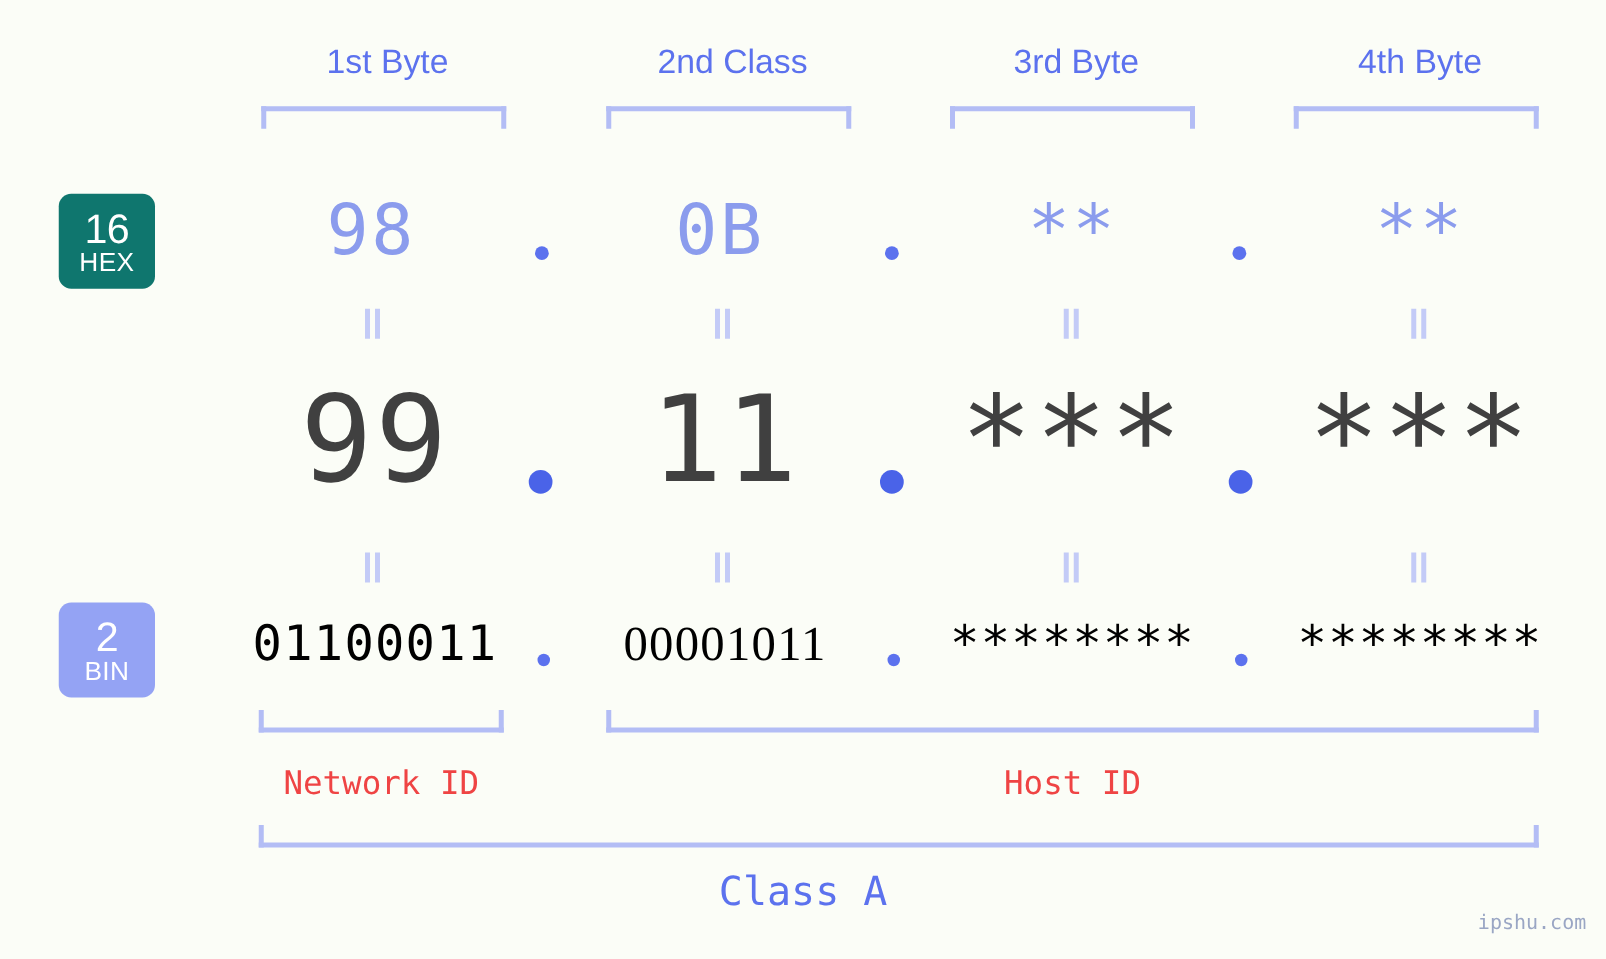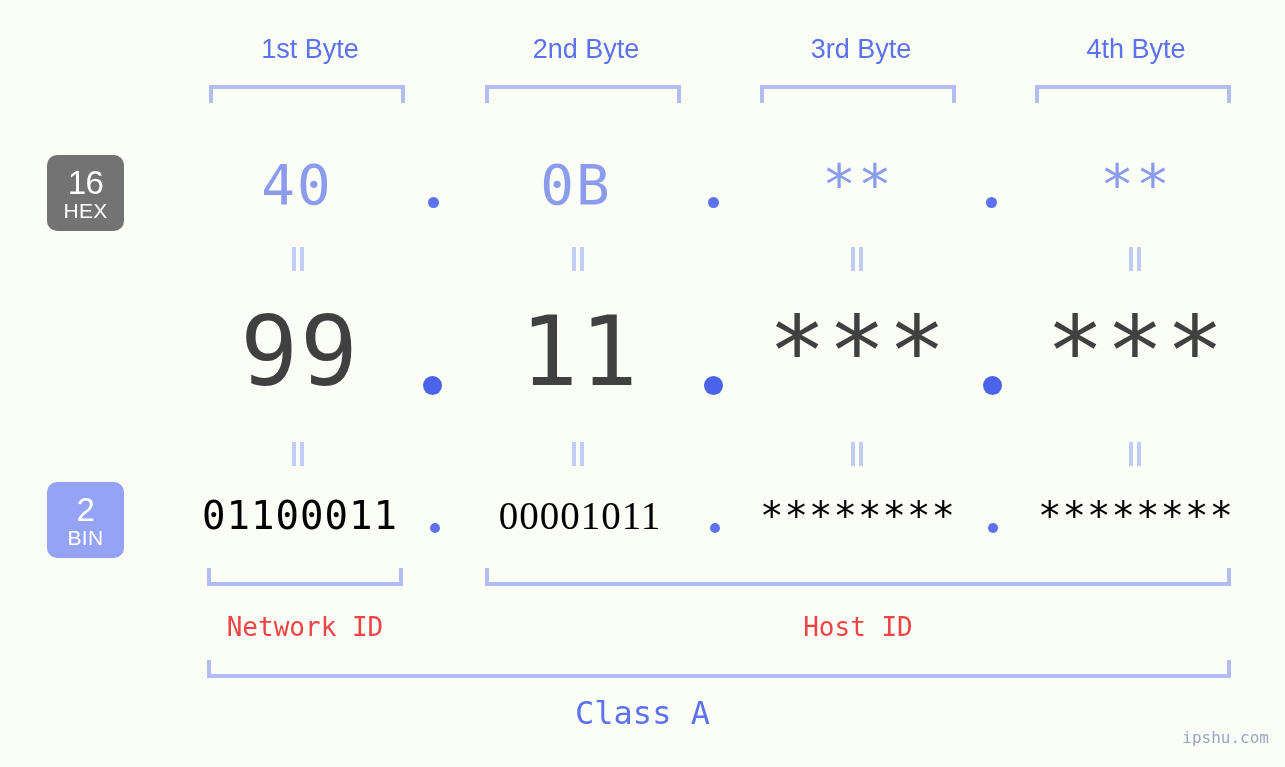--- a/index.html
+++ b/index.html
@@ -75,21 +75,21 @@
     font-size: 33px;
     font-weight: 400;
     letter-spacing: -0.5px;
     margin-bottom: 1px;
   }
   .base-badge .abbr {
     font-size: 21px;
     font-weight: 400;
     letter-spacing: 0.3px;
   }
-  #badge-hex { top: 155px; background: #737373; }
+  #badge-hex { top: 155px; background: #0f766e; }
   #badge-dec { top: 317px; background: #8394f2; }
   #badge-bin { top: 482px; background: #94a3f4; }
 
   
   .val {
     position: absolute;
     text-align: center;
     white-space: nowrap;
     font-family: "DejaVu Sans Mono", monospace;
   }
@@ -200,41 +200,41 @@
     white-space: nowrap;
   }
 </style>
 </head>
 <body>
 
 <div id="stage">
 
   <div>
     <div class="byte-label" style="left:200px;">1st Byte</div>
-    <div class="byte-label" style="left:476px;">2nd Byte</div>
+    <div class="byte-label" style="left:476px;">2nd Class</div>
     <div class="byte-label" style="left:751px;">3rd Byte</div>
     <div class="byte-label" style="left:1026px;">4th Byte</div>
 
     <div class="top-bracket" style="left:209px; width:196px;"></div>
     <div class="top-bracket" style="left:485px; width:196px;"></div>
     <div class="top-bracket" style="left:760px; width:196px;"></div>
     <div class="top-bracket" style="left:1035px; width:196px;"></div>
   </div>
 
   <div class="base-badge" id="badge-hex">
     <span class="num">16</span>
     <span class="abbr">HEX</span>
   </div>
   <div class="base-badge" id="badge-bin">
     <span class="num">2</span>
     <span class="abbr">BIN</span>
   </div>
 
   <div class="row-hex">
-    <div class="val" style="left:187px;">40</div>
+    <div class="val" style="left:187px;">98</div>
     <div class="val" style="left:466px;">0B</div>
     <div class="val" style="left:748px;">**</div>
     <div class="val" style="left:1026px;">**</div>
 
     <div class="dot" style="left:428px;"></div>
     <div class="dot" style="left:708px;"></div>
     <div class="dot" style="left:986px;"></div>
   </div>
 
   <div>

